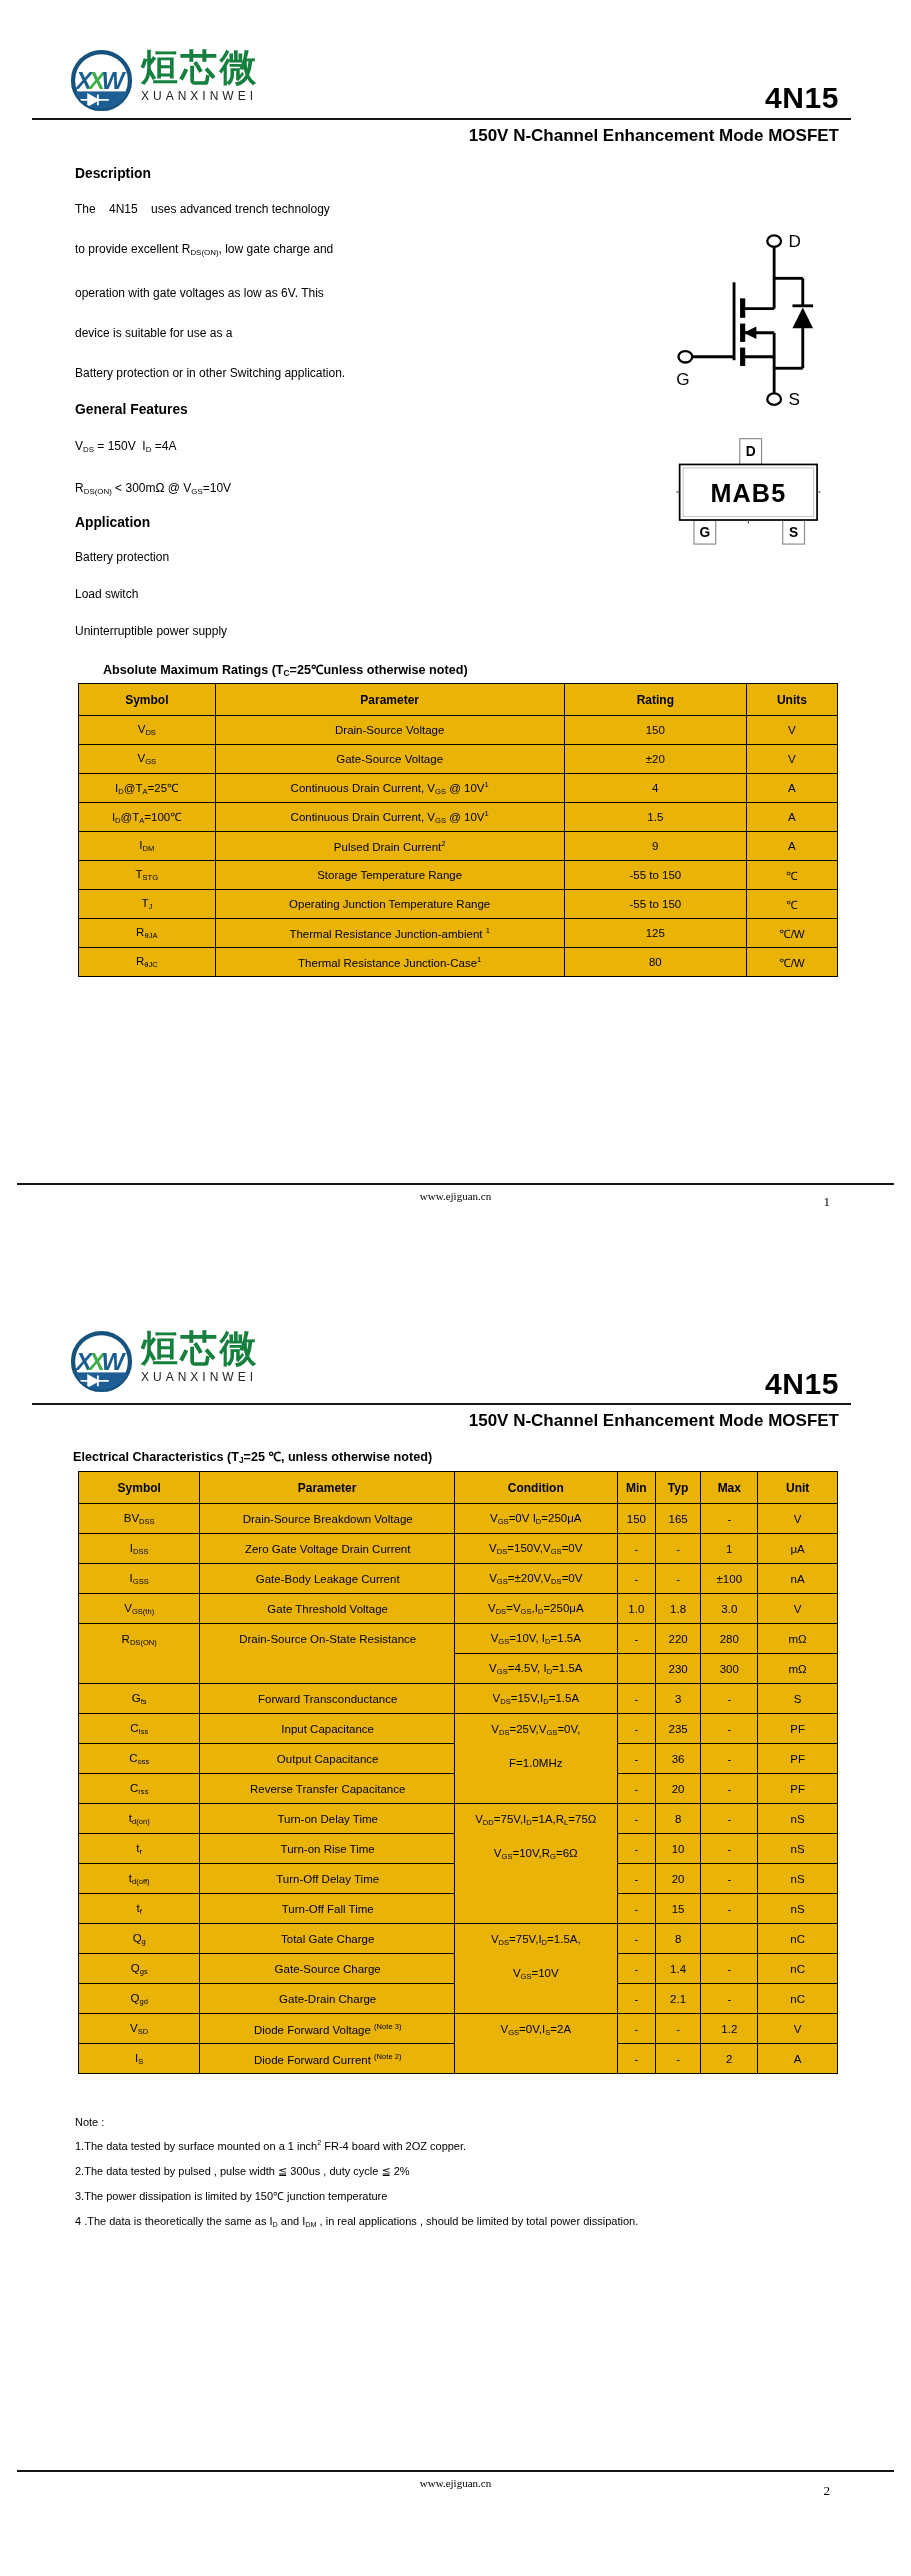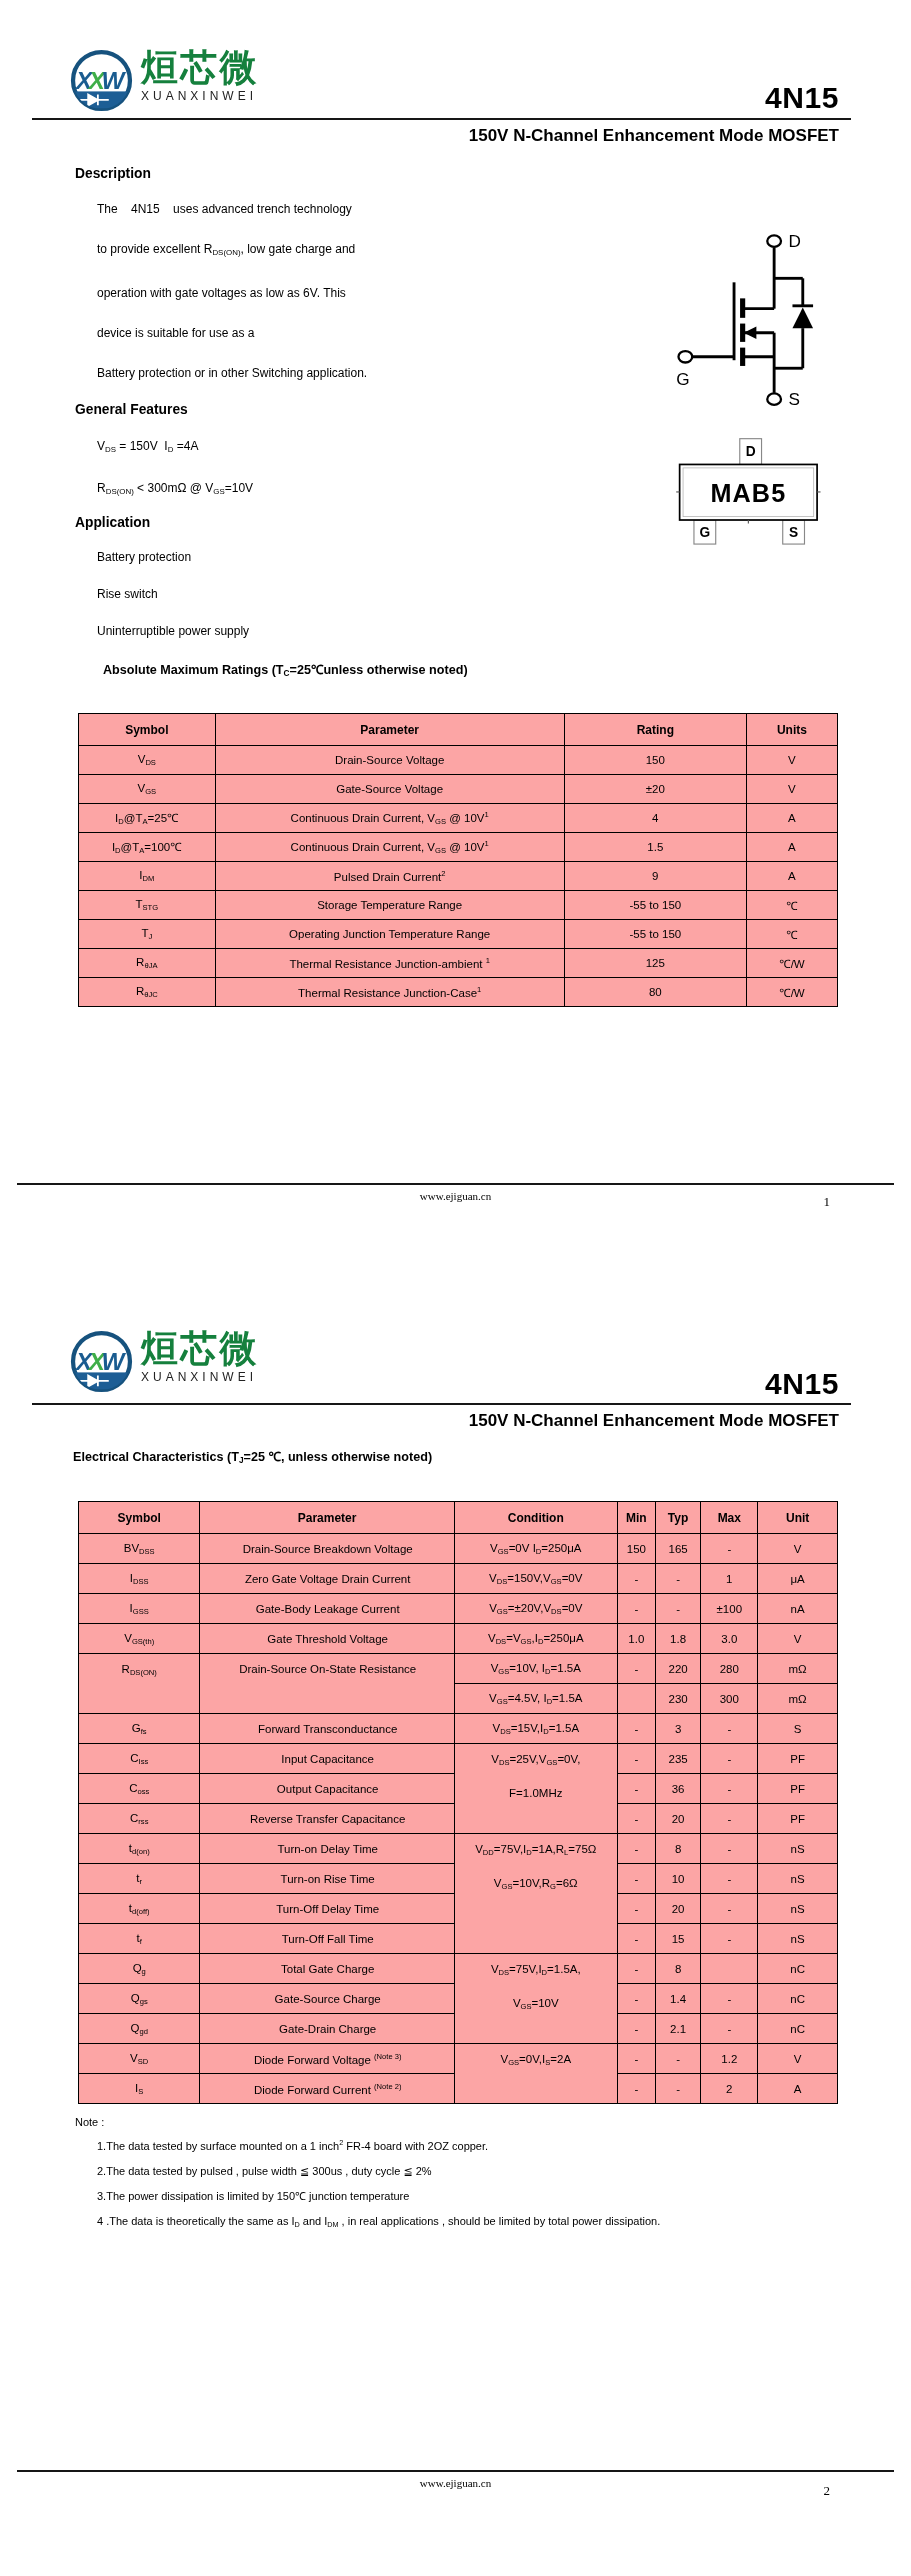--- a/index.html
+++ b/index.html
@@ -9,27 +9,27 @@
   sub{font-size:66%;vertical-align:-0.25em;letter-spacing:0;}
   sup{font-size:66%;vertical-align:super;}
   .rule{height:2.3px;background:#161616;}
   .part-number{font-size:30px;font-weight:800;letter-spacing:0.6px;font-family:"Liberation Sans",sans-serif;}
   .subtitle{font-size:17px;font-weight:bold;}
   .h2{font-size:13.8px;font-weight:bold;}
   .table-heading{font-size:12.6px;font-weight:bold;}
   .logo{display:flex;align-items:flex-start;}
   .logo-cn{font-size:37px;font-weight:bold;line-height:37px;letter-spacing:2.3px;color:#15803d;}
   .logo-en{font-size:12px;letter-spacing:4px;color:#222;margin-top:3.4px;font-weight:500;}
-  .text-list .line{white-space:pre-wrap;font-size:12px;margin-left:22px;}
+  .text-list .line{white-space:pre-wrap;font-size:12px;}
   .desc-lines .line{line-height:40px;}
   .gf-lines .line{line-height:38px;}
   .app-lines .line{line-height:37px;}
   .note-lines .line{line-height:25px;font-size:11px;}
   .notes-title{font-size:11px;}
-  .dtable{border-collapse:collapse;table-layout:fixed;width:760px;background:#fca5a5;margin-top:30px;}
+  .dtable{border-collapse:collapse;table-layout:fixed;width:760px;background:#eab308;}
   .dtable th,.dtable td{border:1.1px solid #000;border-top-width:1.7px;border-bottom-width:1.7px;
        text-align:center;font-size:11.5px;padding:0 1.7px;overflow:hidden;white-space:pre-wrap;}
   .dtable th{font-size:12px;height:31px;}
   .absmax td{height:28px;}
   .eltable td{height:29px;}
   .tl{text-align:center;padding-left:2.9px !important;}
   .va-top{vertical-align:top;line-height:30px;}
   .footer-url{width:911px;text-align:center;font-size:11px;font-family:Liberation Serif, serif;}
   .page-num{font-size:13px;font-family:"Liberation Serif",serif;}
 </style>
@@ -80,21 +80,21 @@
 
 <div class="abs h2" style="left:75px;top:402px;">General Features</div>
 <div class="abs text-list gf-lines" style="left:75px;top:427px;width:448px;">
     <div class="line">V<sub>DS</sub> = 150V  I<sub>D</sub> =4A</div>
     <div class="line">R<sub>DS(ON)</sub> &lt; 300mΩ @ V<sub>GS</sub>=10V</div>
   </div>
 
 <div class="abs h2" style="left:75px;top:515px;text-align:right;">Application</div>
 <div class="abs text-list app-lines" style="left:75px;top:539px;width:448px;">
     <div class="line">Battery protection</div>
-    <div class="line">Rise switch</div>
+    <div class="line">Load switch</div>
     <div class="line">Uninterruptible power supply</div>
   </div>
 
 <svg class="abs" style="left:651px;top:218px;" width="189" height="344" viewBox="0 0 330 600">
   <g stroke="#000" stroke-width="5" fill="none">
     <line x1="215" y1="51" x2="215" y2="158"></line>
     <line x1="158" y1="158" x2="215" y2="158"></line>
     <line x1="158" y1="200" x2="215" y2="200"></line>
     <line x1="158" y1="242" x2="215" y2="242"></line>
     <line x1="215" y1="200" x2="215" y2="305"></line>

